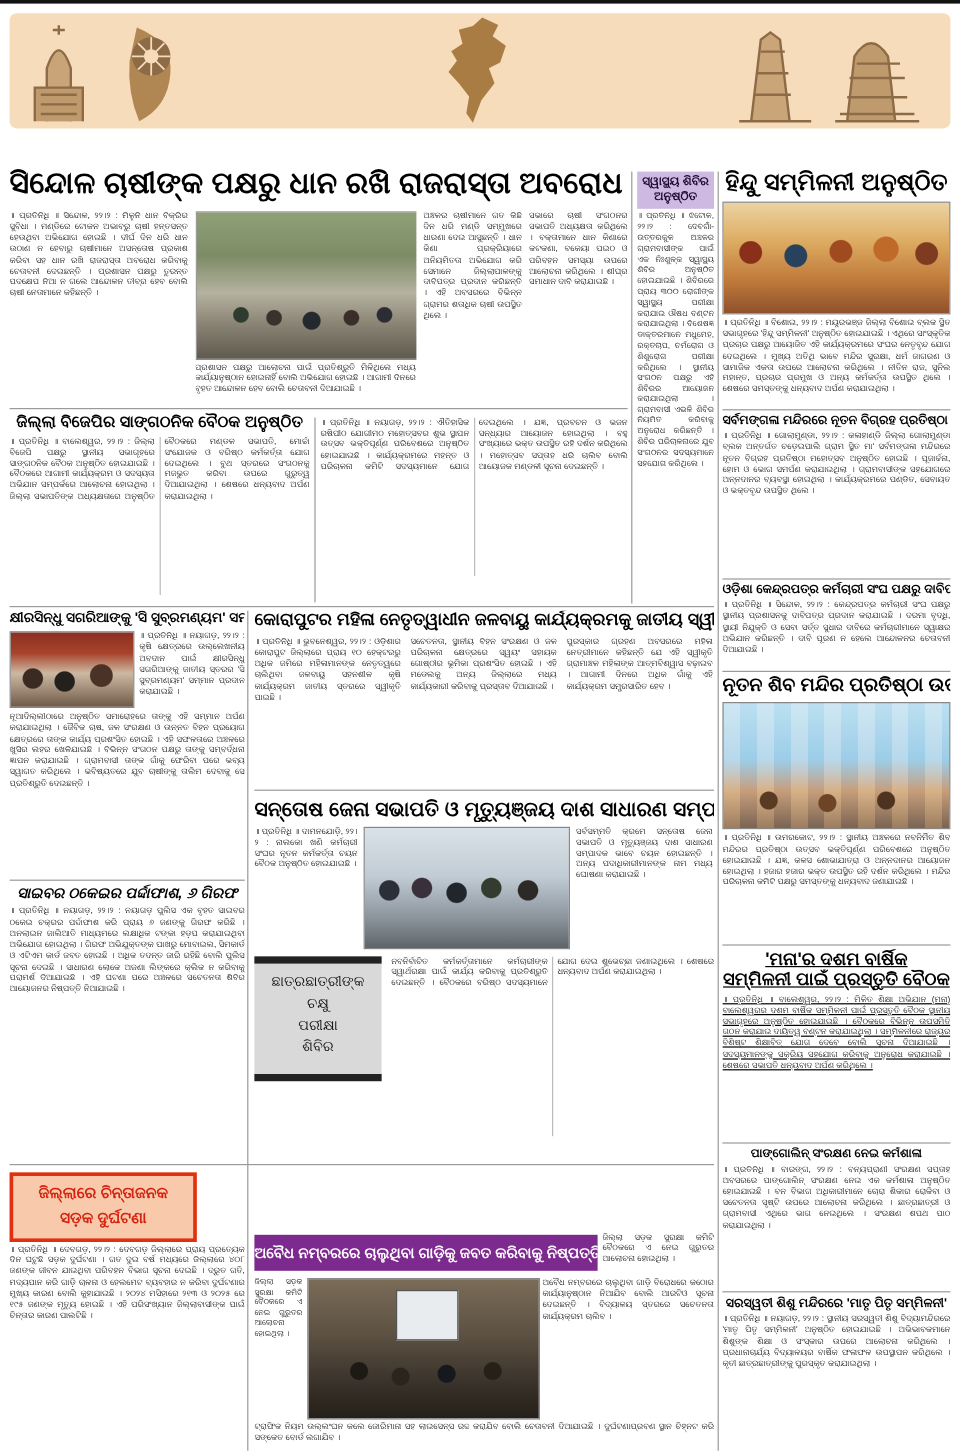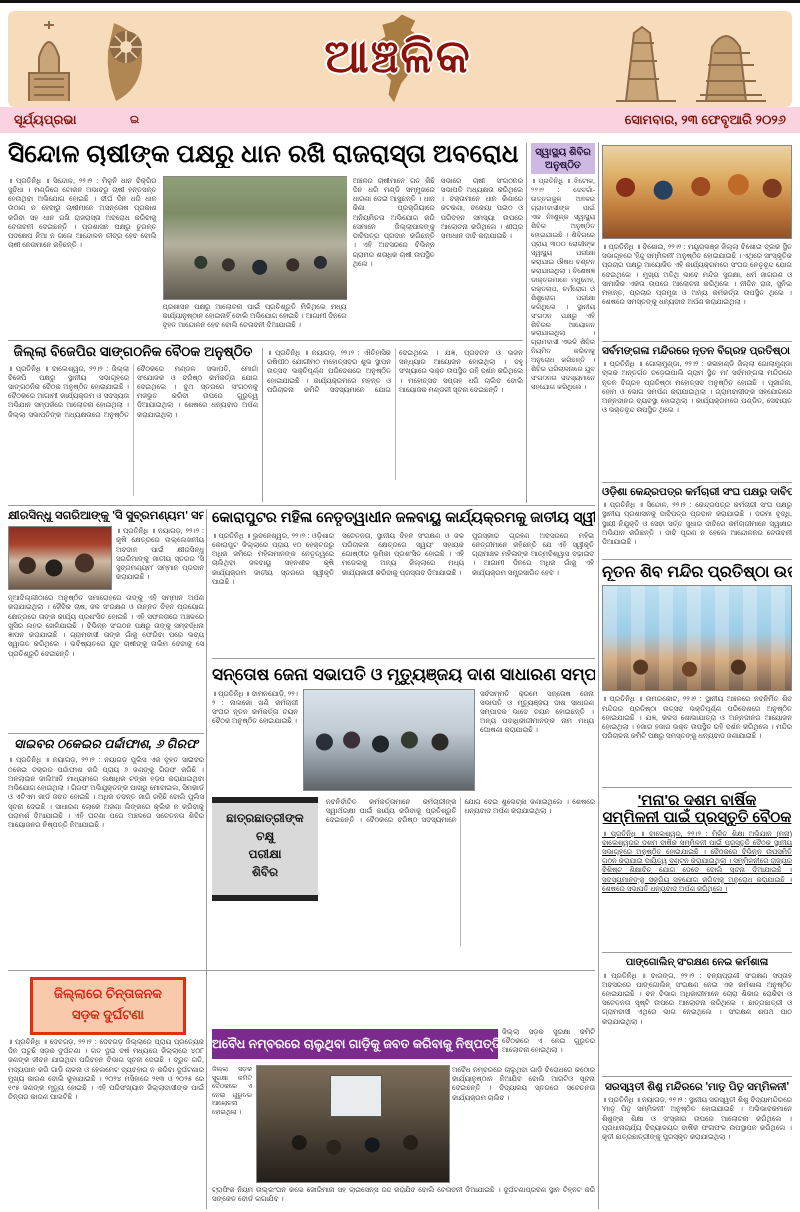--- a/index.html
+++ b/index.html
@@ -61,21 +61,21 @@
      radial-gradient(circle at 40% 70%, #2a241c 0 7px, transparent 8px),
      radial-gradient(circle at 60% 68%, #15181c 0 7px, transparent 8px),
      radial-gradient(circle at 80% 66%, #262018 0 7px, transparent 8px),
      linear-gradient(180deg,#7b6c58 0%,#5c5142 40%,#39322a 75%,#241f19 100%);}
   .screen{position:absolute;left:38%;top:8%;width:26%;height:34%;background:#e8ecee;border:1px solid #555;}
   
   .lav-box{background:#cdb9e2;color:#1c0a2e;font-weight:bold;text-align:center;padding:3px 2px;}
   .salmon-bar{background:#f2a586;color:#3d0f05;font-weight:bold;text-align:center;overflow:hidden;}
   .red-kicker{background:#f9c9ac;border:3px solid #e03010;color:#d42410;font-weight:bold;text-align:center;overflow:hidden;}
   .purple-bar{background:#7d2a8e;color:#ffffff;font-weight:bold;text-align:center;overflow:hidden;}
-  .gray-box{background:#d9d9d9;border-top:6px solid #222;border-bottom:6px solid #222;color:#111;font-weight:bold;text-align:center;overflow:hidden;}
+  .gray-box{background:#d9d9d9;border-top:6px solid #222;border-bottom:6px solid #222;color:#111;font-weight:normal;text-align:center;overflow:hidden;}
   .cols2{column-count:2;column-gap:8px;column-rule:1px solid #bbb;}
   .mast-art{position:absolute;top:6px;height:86px;}
 </style>
 </head>
 <body>
 
 <div class="page">
 
   <div class="abs masthead">
 
@@ -103,48 +103,43 @@
         <path d="M20,84 h60"></path>
         <path d="M110,84 L116,30 Q130,8 144,30 L150,84" fill="#bf9a6d"></path>
         <path d="M112,48 h46 M110,64 h50 M118,36 h36"></path>
         <path d="M100,84 h70 M104,78 h62"></path>
       </g>
     </svg>
 
     <svg class="abs" style="left:300px;top:2px;width:180px;height:94px;" viewBox="0 0 100 120">
       <path d="M55,2 L72,10 L66,22 L80,32 L74,50 L62,56 L68,72 L54,90 L45,114 L38,104 L41,86 L30,72 L19,60 L28,48 L22,38 L34,30 L30,15 L45,11 Z" fill="#a87c42"></path>
     </svg>
-    <div class="abs mast-title">ଆଞ୍ଚଳିକ</div>
-  </div>
-
-  <div class="abs datebar">
-    <span class="nm">ସୂର୍ଯ୍ୟପ୍ରଭା</span>
-    <span class="ed">ଇ</span>
-    <span class="dt">ସୋମବାର, ୨୩ ଫେବୃଆରି ୨୦୨୬</span>
-  </div>
+  </div>
+
 
   <div class="abs" style="left:8px;top:136px;width:515px;height:198px;">
     <div class="hl nowrap center" style="font-size:25px;">ସିନ୍ଦୋଳ ଚାଷୀଙ୍କ ପକ୍ଷରୁ ଧାନ ରଖି ରାଜରାସ୍ତା ଅବରୋଧ ଚେତାବନୀ</div>
     <div style="display:flex;gap:6px;margin-top:8px;height:158px;">
       <div class="body-txt" style="width:150px;height:100%;">॥ ପ୍ରତିନିଧି ॥ ସିନ୍ଦୋଳ, ୨୨।୨ : ମିଳୁନି ଧାନ ବିକ୍ରିର ସୁବିଧା । ମଣ୍ଡିରେ ଟୋକନ ଅଭାବରୁ ଚାଷୀ ହନ୍ତସନ୍ତ ହେଉଥିବା ଅଭିଯୋଗ ହୋଇଛି । ଦୀର୍ଘ ଦିନ ଧରି ଧାନ ଉଠାଣ ନ ହେବାରୁ ଚାଷୀମାନେ ଅସନ୍ତୋଷ ପ୍ରକାଶ କରିବା ସହ ଧାନ ରଖି ରାଜରାସ୍ତା ଅବରୋଧ କରିବାକୁ ଚେତାବନୀ ଦେଇଛନ୍ତି । ପ୍ରଶାସନ ପକ୍ଷରୁ ତୁରନ୍ତ ପଦକ୍ଷେପ ନିଆ ନ ଗଲେ ଆନ୍ଦୋଳନ ତୀବ୍ର ହେବ ବୋଲି ଚାଷୀ ନେତାମାନେ କହିଛନ୍ତି ।</div>
       <div style="width:186px;height:100%;overflow:hidden;">
         <div class="ph ph-protest" style="width:184px;height:122px;"></div>
         <div class="body-txt" style="height:32px;margin-top:2px;">ପ୍ରଶାସନ ପକ୍ଷରୁ ଆଲୋଚନା ପାଇଁ ପ୍ରତିଶ୍ରୁତି ମିଳିଥିଲେ ମଧ୍ୟ କାର୍ଯ୍ୟାନୁଷ୍ଠାନ ହୋଇନାହିଁ ବୋଲି ଅଭିଯୋଗ ହୋଇଛି । ଆଗାମୀ ଦିନରେ ବୃହତ ଆନ୍ଦୋଳନ ହେବ ବୋଲି ଚେତାବନୀ ଦିଆଯାଇଛି ।</div>
       </div>
       <div class="body-txt" style="width:83px;height:100%;">ଅଞ୍ଚଳର ଚାଷୀମାନେ ଗତ କିଛି ଦିନ ଧରି ମଣ୍ଡି ସମ୍ମୁଖରେ ଧାରଣା ଦେଇ ଆସୁଛନ୍ତି । ଧାନ କିଣା ପ୍ରକ୍ରିୟାରେ ଅନିୟମିତତା ଅଭିଯୋଗ କରି ସେମାନେ ଜିଲ୍ଲାପାଳଙ୍କୁ ଦାବିପତ୍ର ପ୍ରଦାନ କରିଛନ୍ତି । ଏହି ଅବସରରେ ବିଭିନ୍ନ ଗ୍ରାମର ଶତାଧିକ ଚାଷୀ ଉପସ୍ଥିତ ଥିଲେ ।</div>
       <div class="body-txt" style="width:83px;height:100%;">ସଭାରେ ଚାଷୀ ସଂଗଠନର ସଭାପତି ଅଧ୍ୟକ୍ଷତା କରିଥିଲେ । ବକ୍ତାମାନେ ଧାନ କିଣାରେ କଟକଣା, ବକେୟା ପଇଠ ଓ ପରିବହନ ସମସ୍ୟା ଉପରେ ଆଲୋଚନା କରିଥିଲେ । ଶୀଘ୍ର ସମାଧାନ ଦାବି କରାଯାଇଛି ।</div>
     </div>
   </div>
 
   <div class="abs" style="left:531px;top:140px;width:64px;height:362px;">
     <div class="lav-box" style="font-size:10px;line-height:1.25;">ସ୍ୱାସ୍ଥ୍ୟ ଶିବିର ଅନୁଷ୍ଠିତ</div>
     <div class="body-txt" style="height:312px;margin-top:3px;font-size:6.8px;">॥ ପ୍ରତିନିଧି ॥ ଝିଟୋଳ, ୨୨।୨ : ଦେବଗାଁ-ଉତ୍ତରକୁଳ ଅଞ୍ଚଳର ଗ୍ରାମବାସୀଙ୍କ ପାଇଁ ଏକ ନିଃଶୁଳ୍କ ସ୍ୱାସ୍ଥ୍ୟ ଶିବିର ଅନୁଷ୍ଠିତ ହୋଇଯାଇଛି । ଶିବିରରେ ପ୍ରାୟ ୩୦୦ ରୋଗୀଙ୍କ ସ୍ୱାସ୍ଥ୍ୟ ପରୀକ୍ଷା କରାଯାଇ ଔଷଧ ବଣ୍ଟନ କରାଯାଇଥିଲା । ବିଶେଷଜ୍ଞ ଡାକ୍ତରମାନେ ମଧୁମେହ, ରକ୍ତଚାପ, ଚର୍ମରୋଗ ଓ ଶିଶୁରୋଗ ପରୀକ୍ଷା କରିଥିଲେ । ସ୍ଥାନୀୟ ସଂଗଠନ ପକ୍ଷରୁ ଏହି ଶିବିରର ଆୟୋଜନ କରାଯାଇଥିଲା । ଗ୍ରାମବାସୀ ଏଭଳି ଶିବିର ନିୟମିତ କରିବାକୁ ଅନୁରୋଧ କରିଛନ୍ତି । ଶିବିର ପରିଚାଳନାରେ ଯୁବ ସଂଗଠନର ସଦସ୍ୟମାନେ ସହଯୋଗ କରିଥିଲେ ।</div>
   </div>
 
   <div class="abs" style="left:602px;top:138px;width:190px;height:198px;">
+    <div class="hl nowrap center" style="font-size:20px;">ହିନ୍ଦୁ ସମ୍ମିଳନୀ ଅନୁଷ୍ଠିତ</div>
     <div class="ph ph-hindu" style="width:188px;height:92px;margin-top:4px;"></div>
     <div class="body-txt" style="height:72px;margin-top:3px;">॥ ପ୍ରତିନିଧି ॥ ବିଶୋଇ, ୨୨।୨ : ମୟୂରଭଞ୍ଜ ଜିଲ୍ଲା ବିଶୋଇ ବ୍ଲକ ସ୍ଥିତ ସଭାଗୃହରେ 'ହିନ୍ଦୁ ସମ୍ମିଳନୀ' ଅନୁଷ୍ଠିତ ହୋଇଯାଇଛି । ଏଥିରେ ସାଂସ୍କୃତିକ ପ୍ରଚାର ପକ୍ଷରୁ ଆୟୋଜିତ ଏହି କାର୍ଯ୍ୟକ୍ରମରେ ସଂଘର ନେତୃବୃନ୍ଦ ଯୋଗ ଦେଇଥିଲେ । ମୁଖ୍ୟ ଅତିଥି ଭାବେ ମନ୍ଦିର ସୁରକ୍ଷା, ଧର୍ମ ଜାଗରଣ ଓ ସାମାଜିକ ଏକତା ଉପରେ ଆଲୋଚନା କରିଥିଲେ । ନୀତିନ ରାଜ, ସୁନିଲ ମହାନ୍ତ, ପ୍ରଚାର ପ୍ରମୁଖ ଓ ଅନ୍ୟ କର୍ମକର୍ତ୍ତା ଉପସ୍ଥିତ ଥିଲେ । ଶେଷରେ ସମସ୍ତଙ୍କୁ ଧନ୍ୟବାଦ ଅର୍ପଣ କରାଯାଇଥିଲା ।</div>
   </div>
 
   <div class="abs hline" style="left:8px;top:337px;width:515px;"></div>
   <div class="abs hline" style="left:602px;top:338px;width:190px;"></div>
 
   <div class="abs" style="left:8px;top:341px;width:250px;height:158px;">
     <div class="hl nowrap center" style="font-size:13.5px;">ଜିଲ୍ଲା ବିଜେପିର ସାଙ୍ଗଠନିକ ବୈଠକ ଅନୁଷ୍ଠିତ</div>
     <div class="body-txt cols2" style="height:132px;margin-top:4px;">॥ ପ୍ରତିନିଧି ॥ ବାଲେଶ୍ୱର, ୨୨।୨ : ଜିଲ୍ଲା ବିଜେପି ପକ୍ଷରୁ ସ୍ଥାନୀୟ ସଭାଗୃହରେ ସାଙ୍ଗଠନିକ ବୈଠକ ଅନୁଷ୍ଠିତ ହୋଇଯାଇଛି । ବୈଠକରେ ଆଗାମୀ କାର୍ଯ୍ୟକ୍ରମ ଓ ସଦସ୍ୟତା ଅଭିଯାନ ସମ୍ପର୍କରେ ଆଲୋଚନା ହୋଇଥିଲା । ଜିଲ୍ଲା ସଭାପତିଙ୍କ ଅଧ୍ୟକ୍ଷତାରେ ଅନୁଷ୍ଠିତ ବୈଠକରେ ମଣ୍ଡଳ ସଭାପତି, ମୋର୍ଚ୍ଚା ସଂଯୋଜକ ଓ ବରିଷ୍ଠ କର୍ମକର୍ତ୍ତା ଯୋଗ ଦେଇଥିଲେ । ବୁଥ ସ୍ତରରେ ସଂଗଠନକୁ ମଜଭୁତ କରିବା ଉପରେ ଗୁରୁତ୍ୱ ଦିଆଯାଇଥିଲା । ଶେଷରେ ଧନ୍ୟବାଦ ଅର୍ପଣ କରାଯାଇଥିଲା ।</div>
@@ -233,21 +228,21 @@
   </div>
 
   <div class="abs hline" style="left:602px;top:1073px;width:190px;"></div>
   <div class="abs" style="left:602px;top:1077px;width:190px;height:128px;">
     <div class="hl nowrap center" style="font-size:10.5px;text-align:center;">ସରସ୍ୱତୀ ଶିଶୁ ମନ୍ଦିରରେ 'ମାତୃ ପିତୃ ସମ୍ମିଳନୀ'</div>
     <div class="body-txt" style="height:106px;margin-top:3px;">॥ ପ୍ରତିନିଧି ॥ ନୟାଗଡ଼, ୨୨।୨ : ସ୍ଥାନୀୟ ସରସ୍ୱତୀ ଶିଶୁ ବିଦ୍ୟାମନ୍ଦିରରେ 'ମାତୃ ପିତୃ ସମ୍ମିଳନୀ' ଅନୁଷ୍ଠିତ ହୋଇଯାଇଛି । ଅଭିଭାବକମାନେ ଶିଶୁଙ୍କ ଶିକ୍ଷା ଓ ସଂସ୍କାର ଉପରେ ଆଲୋଚନା କରିଥିଲେ । ପ୍ରଧାନାଚାର୍ଯ୍ୟ ବିଦ୍ୟାଳୟର ବାର୍ଷିକ ଫଳାଫଳ ଉପସ୍ଥାପନ କରିଥିଲେ । କୃତୀ ଛାତ୍ରଛାତ୍ରୀଙ୍କୁ ପୁରସ୍କୃତ କରାଯାଇଥିଲା ।</div>
   </div>
 
   <div class="abs hline" style="left:8px;top:967px;width:587px;"></div>
 
-  <div class="abs red-kicker" style="left:8px;top:974px;width:150px;height:48px;font-size:13px;line-height:1.6;padding-top:4px;margin-left:22px;">
+  <div class="abs red-kicker" style="left:8px;top:974px;width:150px;height:48px;font-size:13px;line-height:1.6;padding-top:4px;">
     <div>ଜିଲ୍ଲାରେ ଚିନ୍ତାଜନକ</div>
     <div>ସଡ଼କ ଦୁର୍ଘଟଣା</div>
   </div>
 
   <div class="abs body-txt" style="left:8px;top:1034px;width:196px;height:172px;">॥ ପ୍ରତିନିଧି ॥ ଦେବଗଡ଼, ୨୨।୨ : ଦେବଗଡ଼ ଜିଲ୍ଲାରେ ପ୍ରାୟ ପ୍ରତ୍ୟେକ ଦିନ ଘଟୁଛି ସଡ଼କ ଦୁର୍ଘଟଣା । ଗତ ଦୁଇ ବର୍ଷ ମଧ୍ୟରେ ଜିଲ୍ଲାରେ ୪୦୮ ଜଣଙ୍କ ଜୀବନ ଯାଇଥିବା ପରିବହନ ବିଭାଗ ସୂଚନା ଦେଇଛି । ଦ୍ରୁତ ଗତି, ମଦ୍ୟପାନ କରି ଗାଡ଼ି ଚାଳନା ଓ ହେଲମେଟ ବ୍ୟବହାର ନ କରିବା ଦୁର୍ଘଟଣାର ମୁଖ୍ୟ କାରଣ ବୋଲି କୁହାଯାଇଛି । ୨୦୨୪ ମସିହାରେ ୨୧୩ ଓ ୨୦୨୫ ରେ ୧୯୫ ଜଣଙ୍କ ମୃତ୍ୟୁ ହୋଇଛି । ଏହି ପରିସଂଖ୍ୟାନ ଜିଲ୍ଲାବାସୀଙ୍କ ପାଇଁ ଚିନ୍ତାର କାରଣ ପାଲଟିଛି ।</div>
 
   <div class="abs purple-bar nowrap" style="left:212px;top:1026px;width:286px;height:30px;line-height:30px;font-size:12.5px;">ଅବୈଧ ନମ୍ବରରେ ଚାଲୁଥିବା ଗାଡ଼ିକୁ ଜବତ କରିବାକୁ ନିଷ୍ପତ୍ତି</div>
   <div class="abs body-txt" style="left:502px;top:1024px;width:93px;height:34px;">ଜିଲ୍ଲା ସଡ଼କ ସୁରକ୍ଷା କମିଟି ବୈଠକରେ ଏ ନେଇ ଗୁରୁତର ଆଲୋଚନା ହୋଇଥିଲା ।</div>
 
   <div class="abs body-txt" style="left:212px;top:1062px;width:40px;height:118px;font-size:6.5px;">ଜିଲ୍ଲା ସଡ଼କ ସୁରକ୍ଷା କମିଟି ବୈଠକରେ ଏ ନେଇ ଗୁରୁତର ଆଲୋଚନା ହୋଇଥିଲା ।</div>

